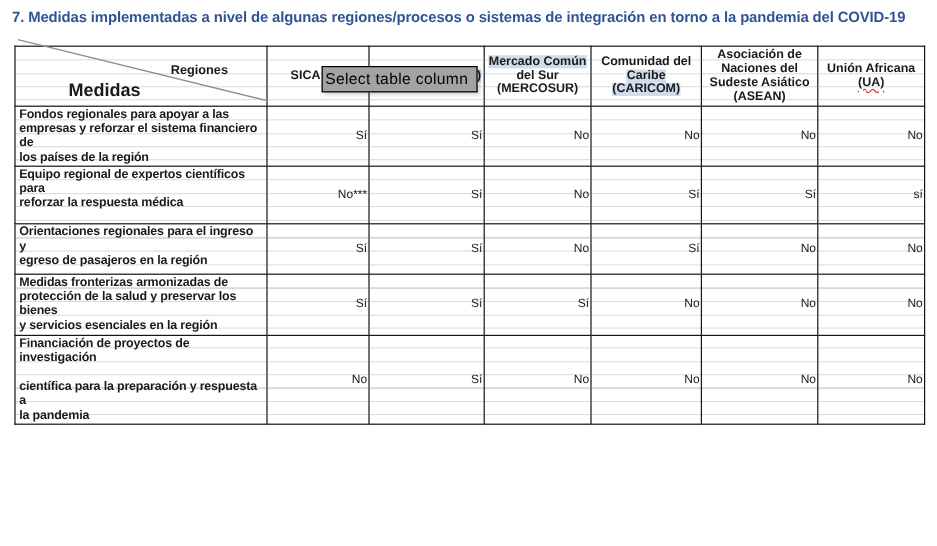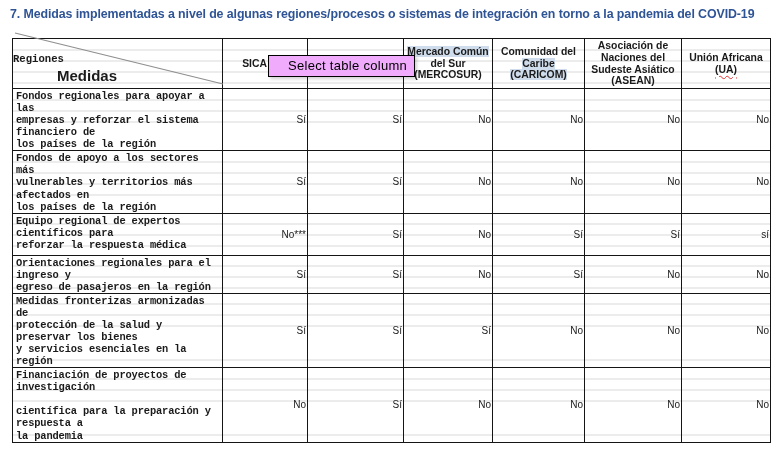--- a/index.html
+++ b/index.html
@@ -17,48 +17,48 @@
     border:1.5px solid #151515;
     box-sizing:border-box;
     background-image:repeating-linear-gradient(to bottom,
       rgba(0,0,0,0) 0, rgba(0,0,0,0) 10.2px, #d9d9d9 10.2px, #d9d9d9 11.1px);
     white-space:pre-line;
     overflow:hidden;
   }
   thead tr{height:50px;}
   th{font-size:10.4px;font-weight:bold;text-align:center;vertical-align:middle;line-height:1.15;position:relative;padding:0 1px;}
   th.corner{position:relative;}
-  .corner-top{position:absolute;top:14px;left:0;right:32px;text-align:left;font-weight:bold;font-size:10.6px;font-family:Liberation Mono, monospace;}
+  .corner-top{position:absolute;top:14px;left:0;right:32px;text-align:right;font-weight:bold;font-size:10.6px;}
   .corner-bottom{position:absolute;bottom:4px;left:44px;font-weight:bold;font-size:15px;}
   th.hiddencol{text-align:right;padding-right:2px;}
   td.measure{
     font-weight:bold;font-size:10.4px;line-height:1.16;
-    text-align:left;vertical-align:top;padding:1px 3px 0 3px;letter-spacing:-0.15px;font-family:Liberation Mono, monospace;
+    text-align:left;vertical-align:top;padding:1px 3px 0 3px;letter-spacing:-0.15px;
   }
   td.val{font-size:10px;text-align:right;vertical-align:middle;font-weight:normal;}
   tbody tr:nth-child(1){height:50px;}
   tbody tr:nth-child(2){height:48px;}
   tbody tr:nth-child(3){height:42px;}
   tbody tr:nth-child(4){height:30px;}
   tbody tr:nth-child(5){height:44px;}
   tbody tr:nth-child(6){height:34px;}
   tbody tr:nth-child(7){height:44px;margin-top:40px;}
   tbody tr:nth-child(8){height:48px;}
   tbody tr:nth-child(9){height:16px;}
   .sel{background:#cfdceb;}
   .sq{
     text-decoration:underline wavy #e03030;
     text-decoration-thickness:1px;
     text-underline-offset:2px;
   }
   .tooltip{
     position:absolute;left:268px;top:55px;z-index:30;
-    background:#f0abfc;border:1px solid #000000;
+    background:#a3a3a3;border:1px solid #000000;
     font-size:13px;letter-spacing:0.3px;color:#000;
-    padding:2px 7px 3px 19px;white-space:nowrap;
+    padding:2px 7px 3px 2px;white-space:nowrap;
     box-shadow:2px 2px 3px rgba(0,0,0,0.18);
   }
   .diag{position:absolute;left:0;top:0;z-index:10;pointer-events:none;}
 </style>
 </head>
 <body>
 
 <div class="title">7.  Medidas implementadas a nivel de algunas regiones/procesos o sistemas de integración en torno a la pandemia del COVID-19</div>
 
 <div class="table-wrap">
@@ -90,31 +90,20 @@
 Sudeste Asiático
 (ASEAN)</th>
         <th><span>Unión Africana
 </span><span class="sq">(UA)</span></th>
       </tr>
     </thead>
     <tbody>
       <tr>
         <td class="measure">Fondos regionales para apoyar a las
 empresas y reforzar el sistema financiero de
-los países de la región</td>
-        <td class="val">Sí</td>
-        <td class="val">Sí</td>
-        <td class="val">No</td>
-        <td class="val">No</td>
-        <td class="val">No</td>
-        <td class="val">No</td>
-      </tr>
-      <tr>
-        <td class="measure">Fondos de apoyo a los sectores más
-vulnerables y territorios más afectados en
 los países de la región</td>
         <td class="val">Sí</td>
         <td class="val">Sí</td>
         <td class="val">No</td>
         <td class="val">No</td>
         <td class="val">No</td>
         <td class="val">No</td>
       </tr>
       <tr>
         <td class="measure">Equipo regional de expertos científicos para

